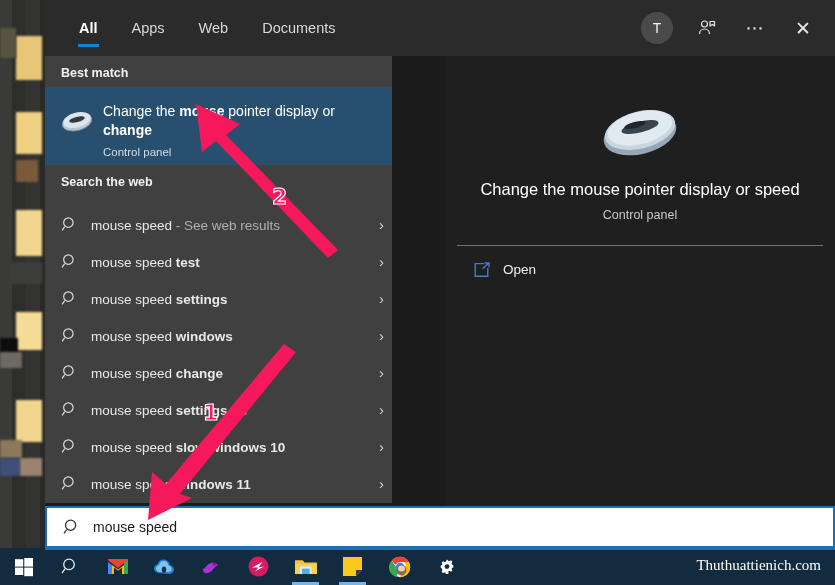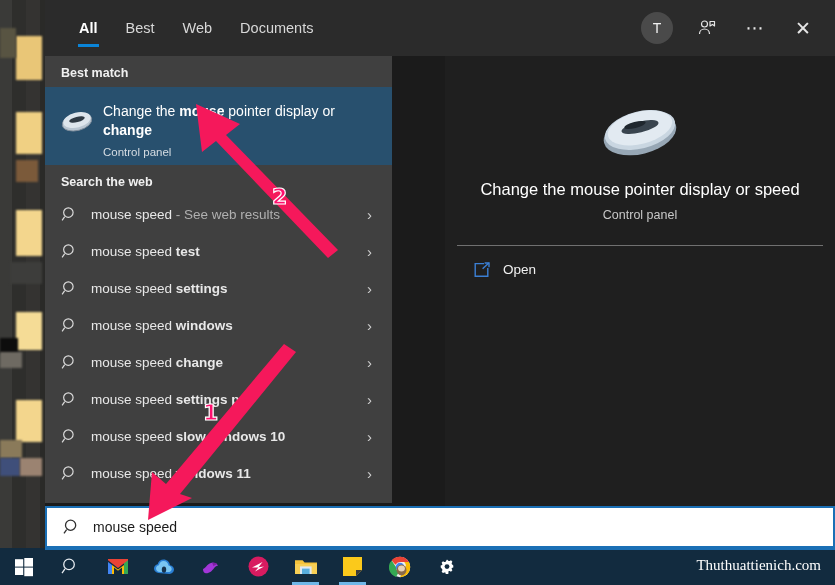--- a/index.html
+++ b/index.html
@@ -29,21 +29,21 @@
   #search-flyout {
     position: absolute;
     left: 45px; top: 0; width: 790px; height: 548px;
     background: #1b1b1b;
   }
 
   
   #tabbar {
     position: absolute; left: 0; top: 0; width: 790px; height: 56px;
     background: #2b2b2b;
-    display: flex; 
+    display: flex;  gap: 6px;
   }
   .tab {
     position: relative;
     height: 56px;
     display: flex; align-items: center;
     padding: 0 14px;
     color: #d8d8d8;
     font-size: 14.5px;
     cursor: default;
     white-space: nowrap;
@@ -112,22 +112,22 @@
     color: #ffffff; font-size: 14px; line-height: 19px;
     max-width: 250px;
   }
   #best-match .bm-sub {
     color: #d6dde3; font-size: 11.5px; margin-top: 6px;
   }
 
   
   .res-row {
     height: 37px;
-    display: flex; align-items: center;
-    padding-left: 16px; padding-right: 20px;
+    display: flex; align-items: flex-end;
+    padding-left: 16px; padding-right: 8px;
     color: #e8e8e8;
   }
   .res-row .mag { width: 30px; flex: none; display:flex; align-items:center; }
   .res-row .rlabel { font-size: 13.5px; flex: 1; white-space: nowrap; }
   .res-row .rlabel b { font-weight: bold; }
   .res-row .rsuffix { color: #b0b0b0; font-weight: normal; }
   .res-row .chev { color: #cfcfcf; font-size: 15px; flex: none; }
 
   
   #preview {
@@ -221,21 +221,21 @@
   <div class="blob" style="left:20px;top:458px;width:22px;height:18px;background:#9b8371;"></div>
 </div>
 
 <div id="search-flyout">
 
   <div id="tabbar">
     <div class="tab active">
       <span>All</span>
     </div>
     <div class="tab">
-      <span>Best</span>
+      <span>Apps</span>
     </div>
     <div class="tab">
       <span>Web</span>
     </div>
     <div class="tab">
       <span>Documents</span>
     </div>
 
     <div id="header-right">
       <div id="avatar">

